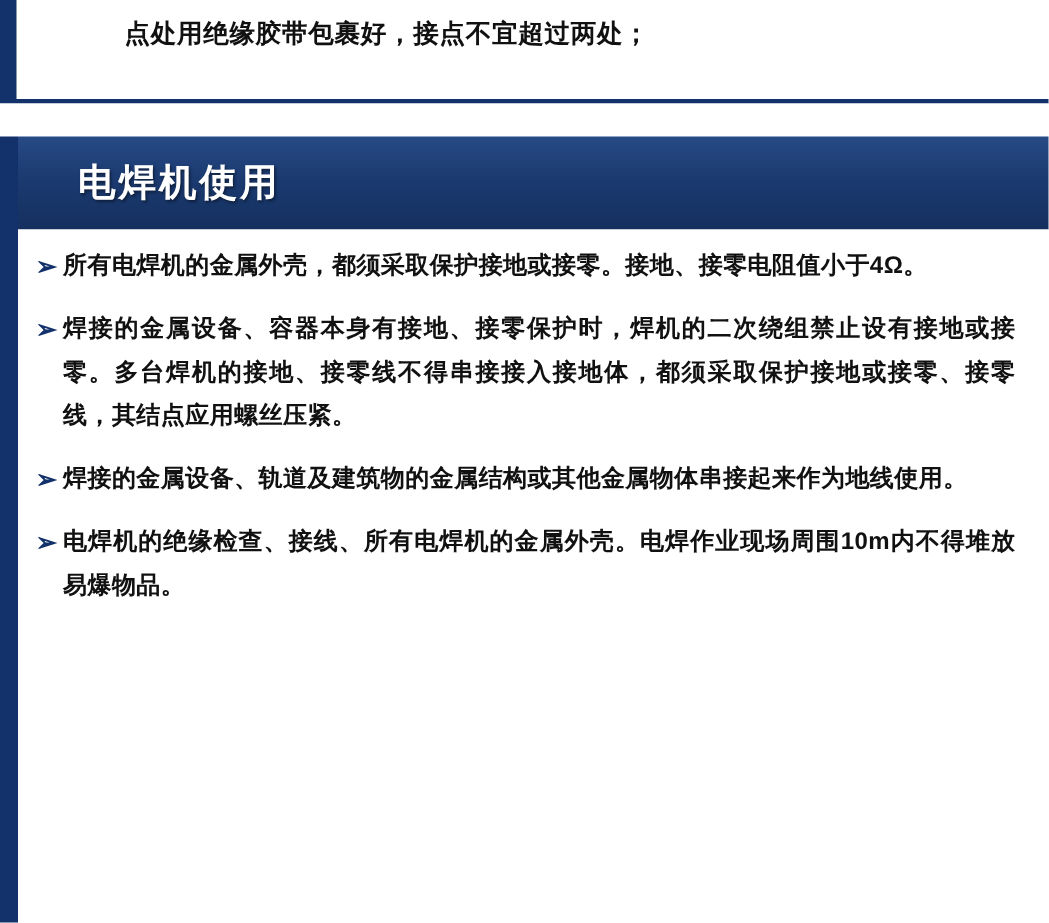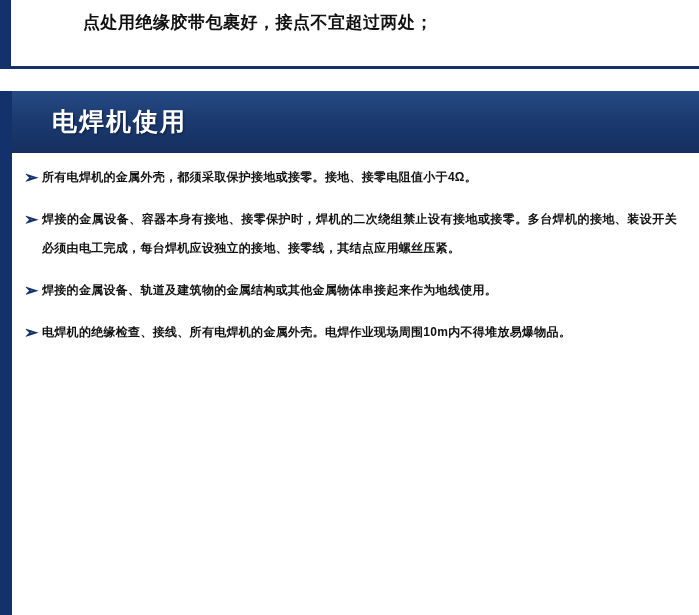--- a/index.html
+++ b/index.html
@@ -116,21 +116,21 @@
     flex: 0 0 auto;
     width: 22px;
     font-size: 17px;
     line-height: 29px;
     color: #13326b;
     font-weight: bold;
     text-align: center;
   }
   .bullet-text {
     flex: 1 1 auto;
-    font-size: 12px;
+    font-size: 16px;
     font-weight: bold;
     color: #111111;
     line-height: 29px;
     letter-spacing: 0.3px;
     text-align: justify;
   }
 </style>
 </head>
 <body>
 
@@ -151,21 +151,21 @@
 
     <div class="body-area">
 
       <div class="bullet-row">
         <div class="bullet-mark">➢</div>
         <div class="bullet-text">所有电焊机的金属外壳，都须采取保护接地或接零。接地、接零电阻值小于4Ω。</div>
       </div>
 
       <div class="bullet-row">
         <div class="bullet-mark">➢</div>
-        <div class="bullet-text">焊接的金属设备、容器本身有接地、接零保护时，焊机的二次绕组禁止设有接地或接零。多台焊机的接地、装设开关必须由电工完成，每台焊机应设独立的接地、接零线，其结点应用螺丝压紧。</div>
+        <div class="bullet-text">焊接的金属设备、容器本身有接地、接零保护时，焊机的二次绕组禁止设有接地或接零。多台焊机的接地、接零线不得串接接入接地体，都须采取保护接地或接零、接零线，其结点应用螺丝压紧。</div>
       </div>
 
       <div class="bullet-row">
         <div class="bullet-mark">➢</div>
         <div class="bullet-text">焊接的金属设备、轨道及建筑物的金属结构或其他金属物体串接起来作为地线使用。</div>
       </div>
 
       <div class="bullet-row">
         <div class="bullet-mark">➢</div>
         <div class="bullet-text">电焊机的绝缘检查、接线、所有电焊机的金属外壳。电焊作业现场周围10m内不得堆放易爆物品。</div>

